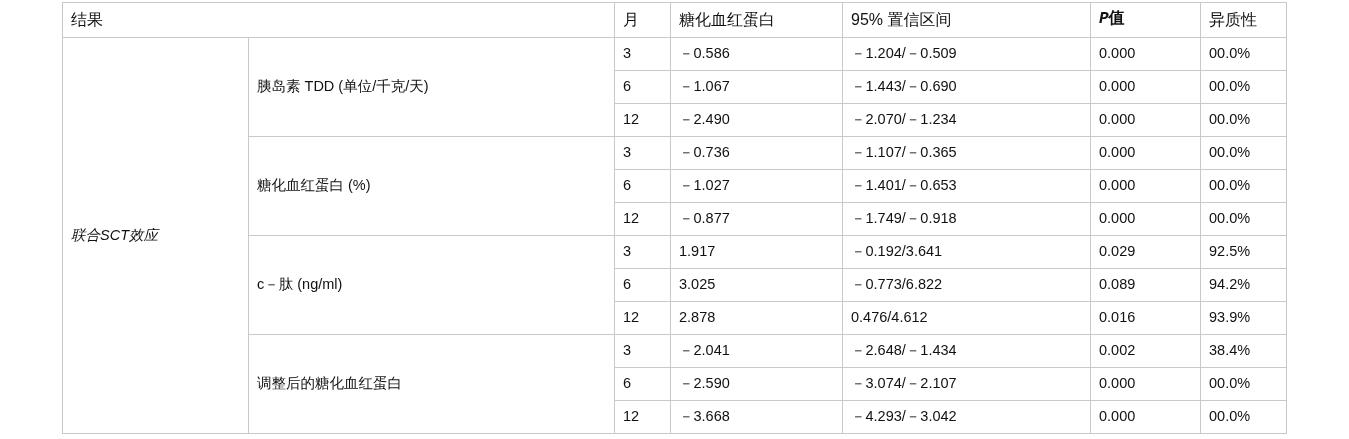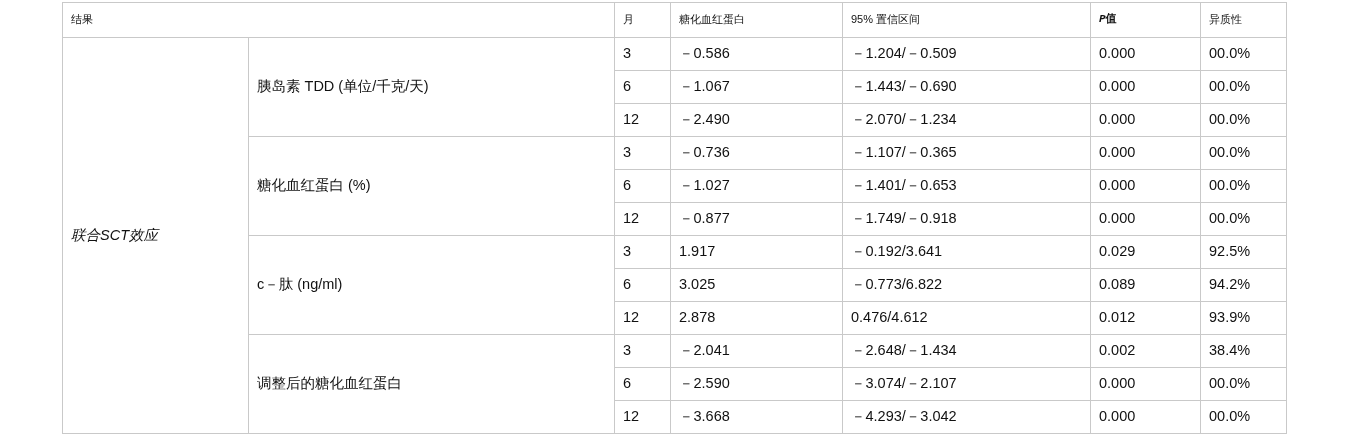--- a/index.html
+++ b/index.html
@@ -34,21 +34,21 @@
     vertical-align: middle;
     font-weight: normal;
     line-height: 1.2;
     color: #111111;
   }
   thead th {
     height: 34px;
     font-weight: bold;
     border-bottom: 2px solid #808080;
     background: #ffffff;
-    font-size: 11px;
+    font-size: 16px;
   }
   thead th.p-head {
     font-weight: bold;
     font-family: Liberation Mono, monospace;
   }
   thead th.p-head i {
     font-style: italic;
   }
   tbody td {
     height: 32px;
@@ -156,21 +156,21 @@
         <td>6</td>
         <td>3.025</td>
         <td>－0.773/6.822</td>
         <td>0.089</td>
         <td>94.2%</td>
       </tr>
       <tr>
         <td>12</td>
         <td>2.878</td>
         <td>0.476/4.612</td>
-        <td>0.012</td>
+        <td>0.016</td>
         <td>93.9%</td>
       </tr>
 
       <tr>
         <td class="outcome-cell" rowspan="3">调整后的糖化血红蛋白</td>
         <td>3</td>
         <td>－2.041</td>
         <td>－2.648/－1.434</td>
         <td>0.002</td>
         <td>38.4%</td>

